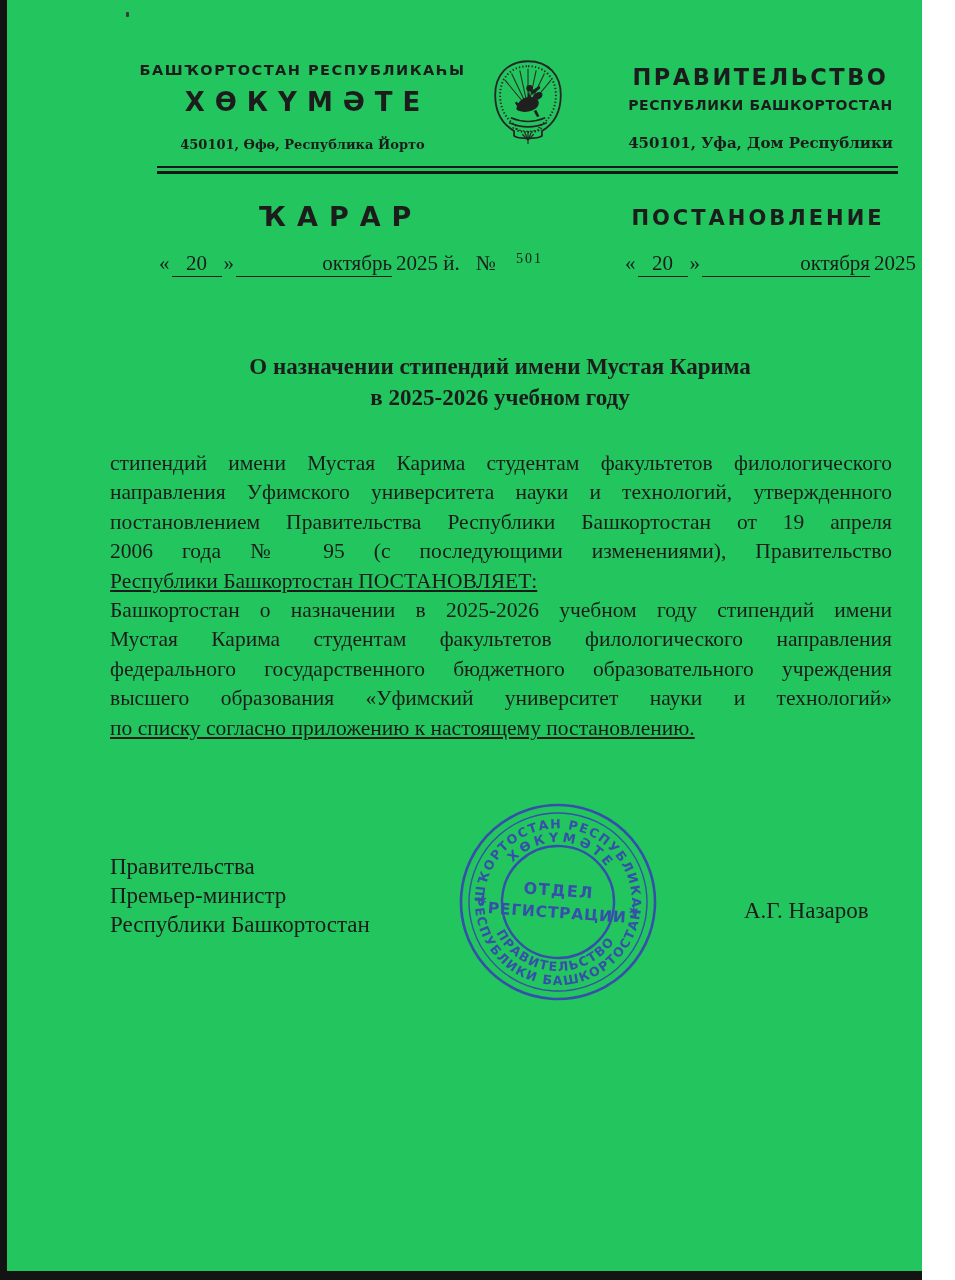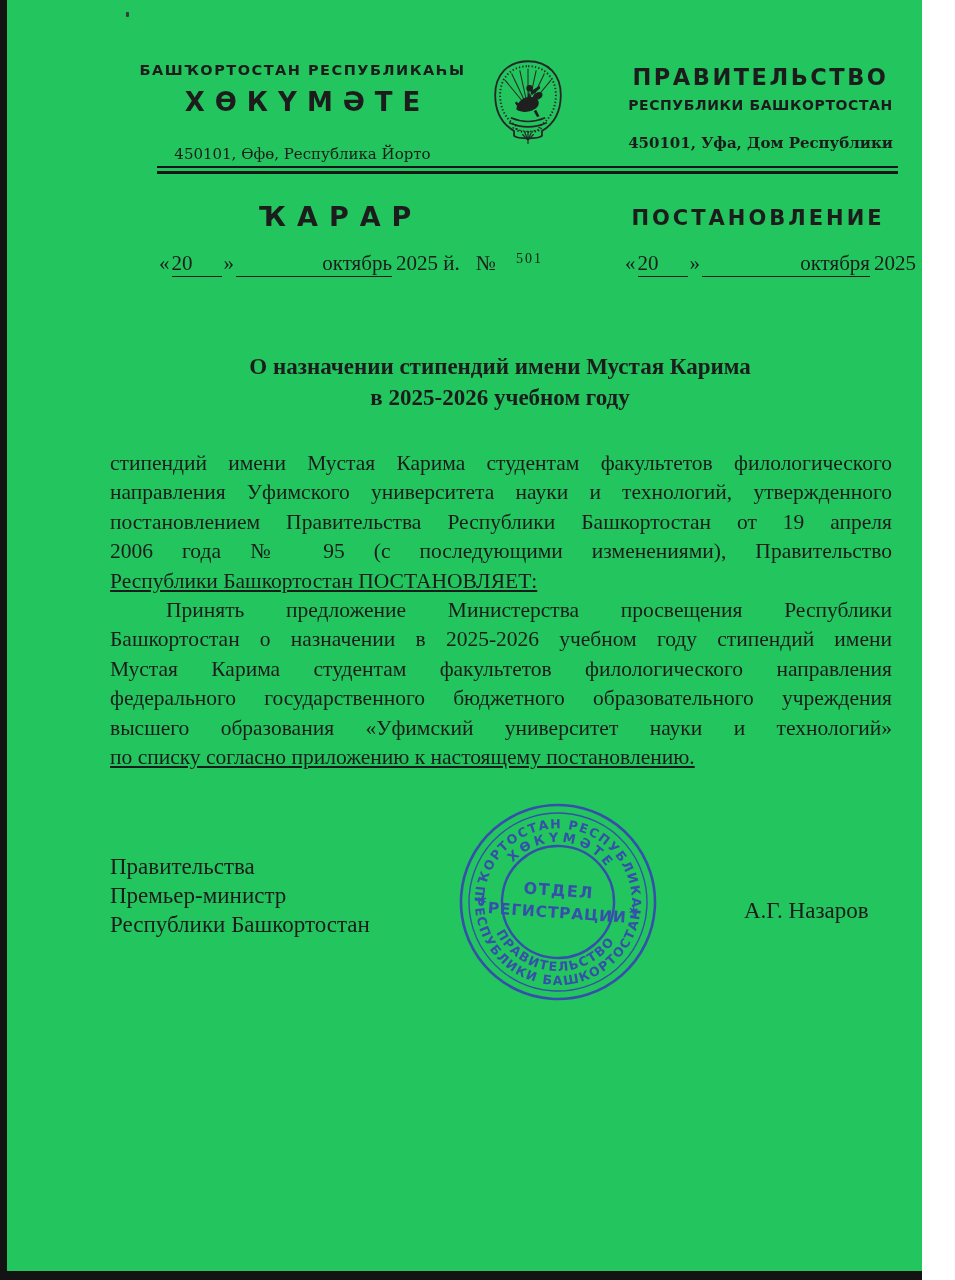--- a/index.html
+++ b/index.html
@@ -14,37 +14,37 @@
   .edge-bottom{position:absolute;left:0;top:1271px;width:955px;height:9px;background:#131313;}
   .scan-strip{position:absolute;left:931px;top:0;width:17px;height:335px;background:#efefef;border-left:1px solid #c9c9c9;}
   .speck{position:absolute;left:126px;top:12px;width:3px;height:5px;background:#3a3a3a;border-radius:1px;}
   
   .lh-left{position:absolute;left:105px;top:62px;width:395px;text-align:center;}
   .lh-right{position:absolute;left:583px;top:64px;width:355px;text-align:center;}
   .lh-l1{font-family:"DejaVu Sans",sans-serif;font-weight:bold;font-size:14.5px;letter-spacing:1.5px;}
   .lh-l2{font-family:"DejaVu Sans",sans-serif;font-weight:bold;font-size:26px;letter-spacing:10px;margin-top:9px;text-indent:10px;}
   .lh-r1{font-family:"DejaVu Sans",sans-serif;font-weight:bold;font-size:22.5px;letter-spacing:2.5px;}
   .lh-r2{font-family:"DejaVu Sans",sans-serif;font-weight:bold;font-size:14px;letter-spacing:0.6px;margin-top:7px;}
-  .lh-addr-l{font-family:"DejaVu Serif",serif;font-weight:normal;font-size:15px;margin-top:28px;}
+  .lh-addr-l{font-family:"DejaVu Serif",serif;font-weight:bold;font-size:13px;margin-top:20px;}
   .lh-addr-r{font-family:"DejaVu Serif",serif;font-weight:bold;font-size:15px;margin-top:21px;}
   .emblem{position:absolute;left:487px;top:58px;width:82px;height:100px;}
   .divider{position:absolute;left:157px;top:166px;width:741px;height:3px;
     border-top:2px solid #171717;border-bottom:3px solid #171717;}
   
   .doc-karar{position:absolute;left:235px;top:201px;width:200px;text-align:center;
     font-family:"DejaVu Sans",sans-serif;font-weight:bold;font-size:27px;letter-spacing:11px;text-indent:11px;}
   .doc-post{position:absolute;left:626px;top:206px;width:264px;text-align:center;
     font-family:"DejaVu Sans",sans-serif;font-weight:bold;font-size:21px;letter-spacing:3px;}
   
   .date-row{position:absolute;left:0;top:251px;width:955px;height:30px;font-size:21px;}
   .dgroup{position:absolute;display:flex;align-items:baseline;}
   .dg-left{left:157px;}
   .dg-right{left:623px;}
   .q{padding:0 2px;}
-  .ubox{display:inline-block;border-bottom:1.6px solid #1c1c1c;}
+  .ubox{display:inline-block;border-bottom:1.6px solid #1c1c1c;text-align:center;}
   .u-day{width:50px;}
   .u-month{width:156px;text-align:right;padding-left:14px;box-sizing:border-box;}
   .u-month-r{width:168px;}
   .dyear{margin-left:4px;white-space:nowrap;}
   .dnum-label{position:absolute;left:476px;font-size:21px;}
   .dnum-value{position:absolute;left:516px;font-size:14px;letter-spacing:2px;}
   
   .title{position:absolute;left:115px;top:351px;width:770px;text-align:center;
     font-weight:bold;font-size:23px;line-height:31px;}
   
@@ -152,21 +152,20 @@
     <div>О назначении стипендий имени Мустая Карима</div>
     <div>в 2025-2026 учебном году</div>
   </div>
 
   <div class="body-text">
     <div class="line">стипендий имени Мустая Карима студентам факультетов филологического</div>
     <div class="line">направления Уфимского университета науки и технологий, утвержденного</div>
     <div class="line">постановлением Правительства Республики Башкортостан от 19 апреля</div>
     <div class="line">2006 года № 95 (с последующими изменениями), Правительство</div>
     <div class="line para-end">Республики Башкортостан ПОСТАНОВЛЯЕТ:</div>
-    <div class="line indent">Принять предложение Министерства просвещения Республики</div>
     <div class="line">Башкортостан о назначении в 2025-2026 учебном году стипендий имени</div>
     <div class="line">Мустая Карима студентам факультетов филологического направления</div>
     <div class="line">федерального государственного бюджетного образовательного учреждения</div>
     <div class="line">высшего образования «Уфимский университет науки и технологий»</div>
     <div class="line para-end">по списку согласно приложению к настоящему постановлению.</div>
   </div>
 
   <div class="sig-block">
     <div>Правительства</div>
     <div>Премьер-министр</div>

